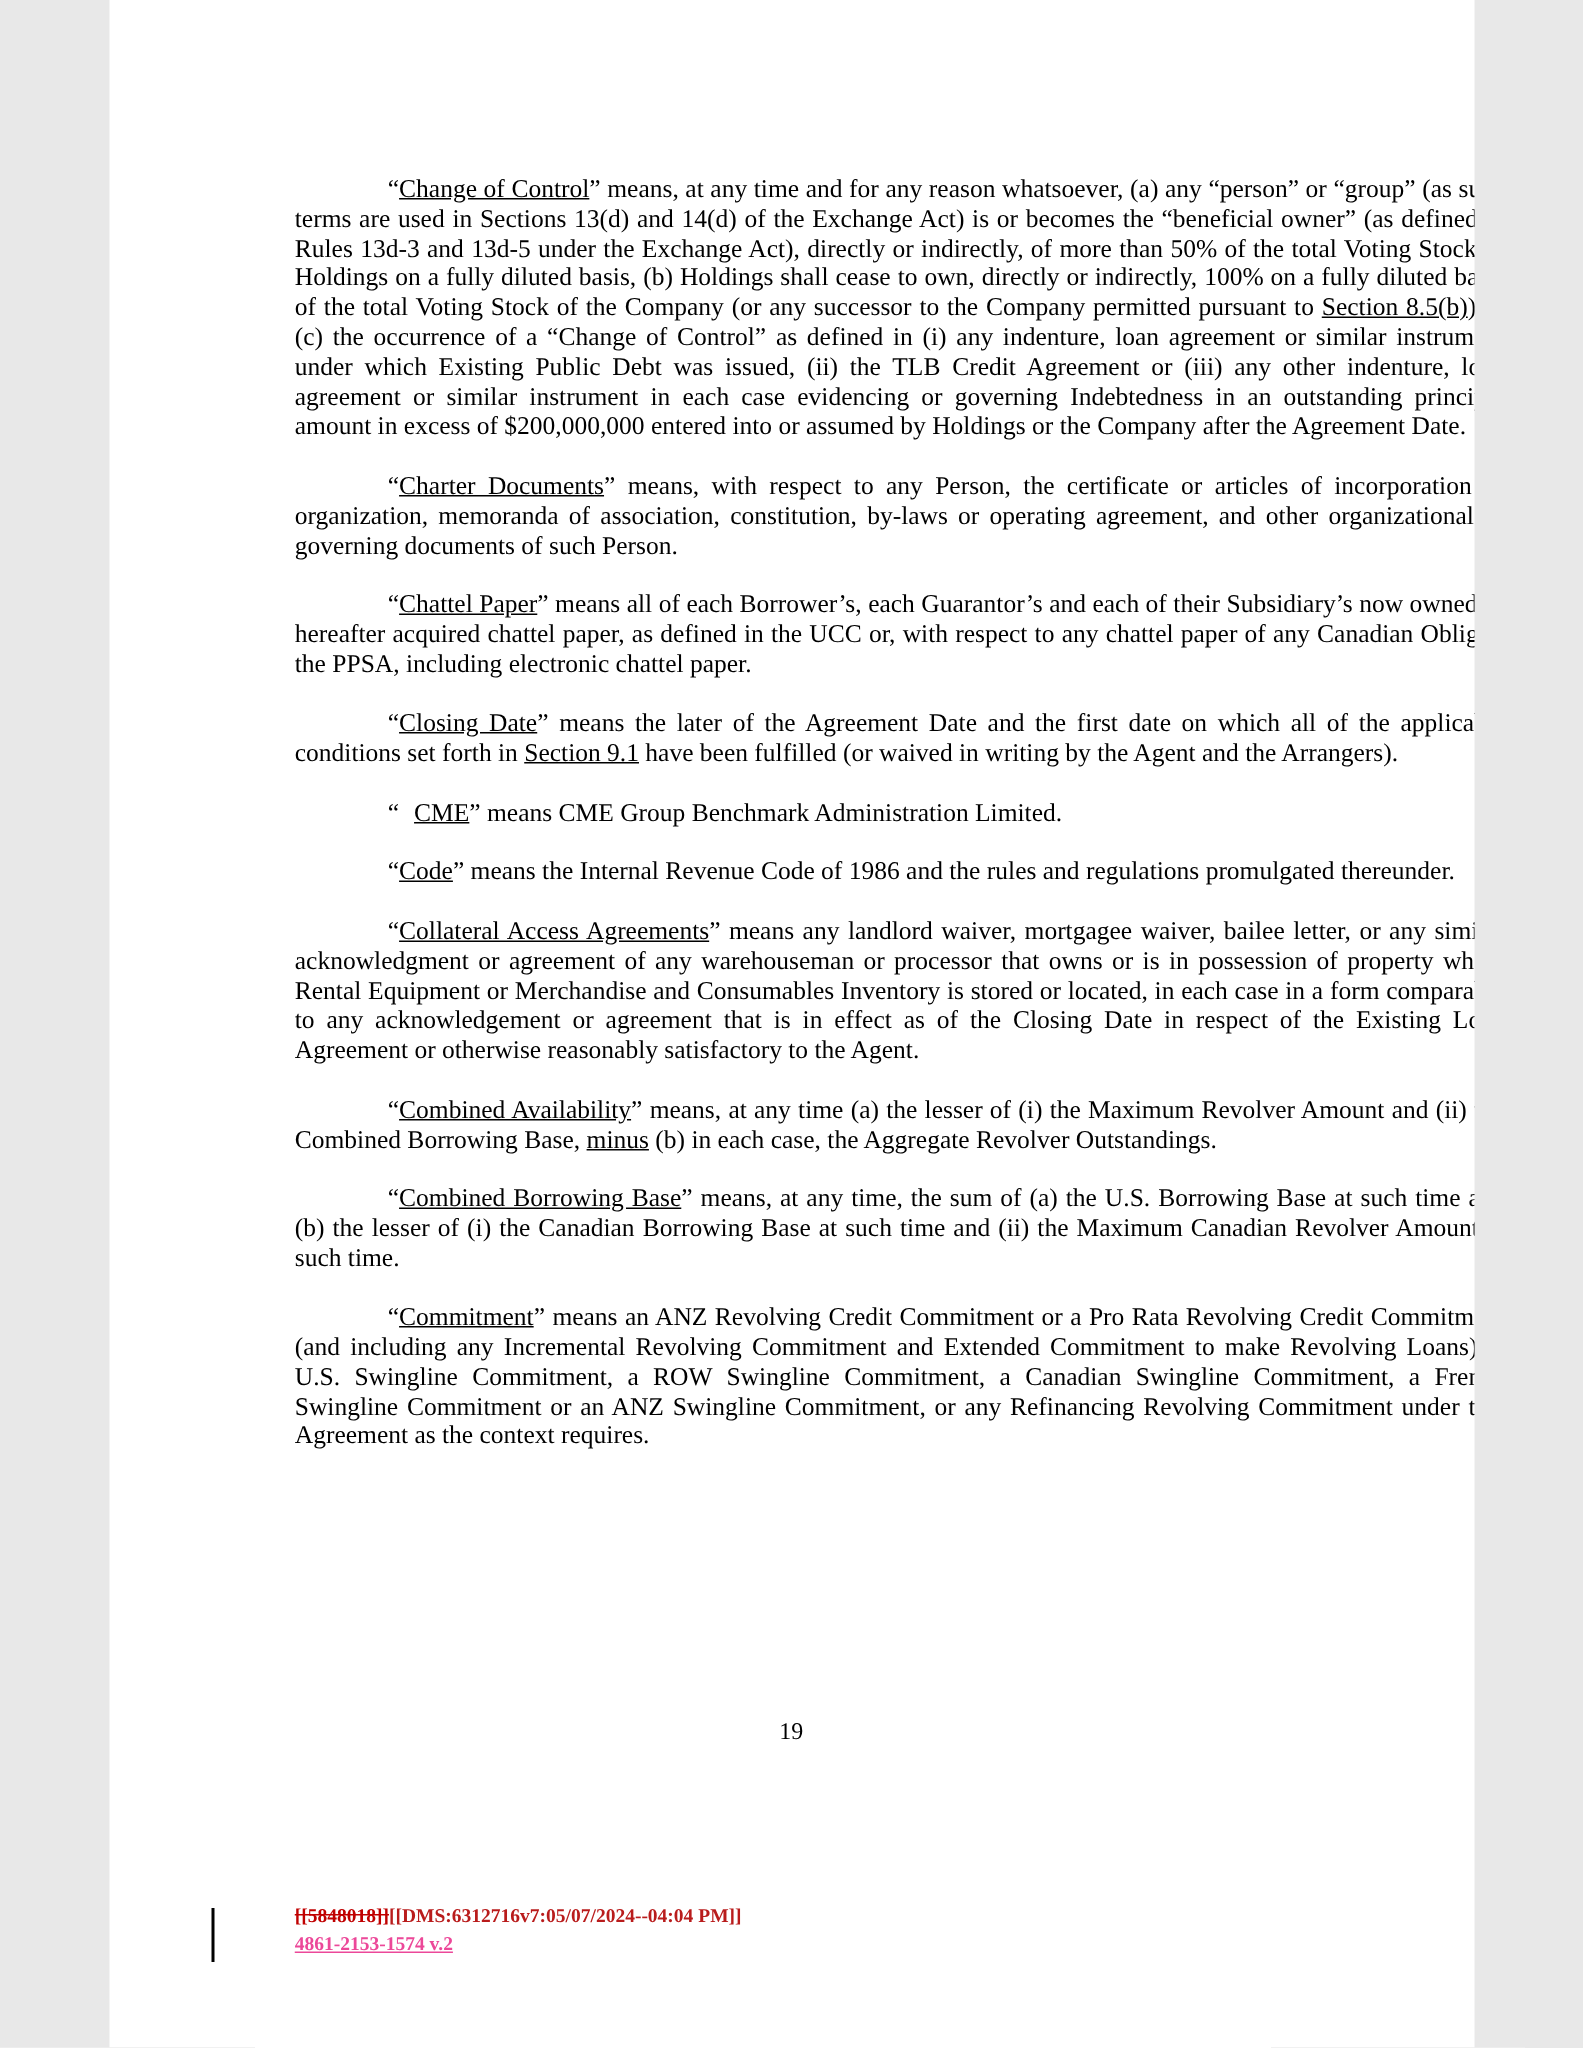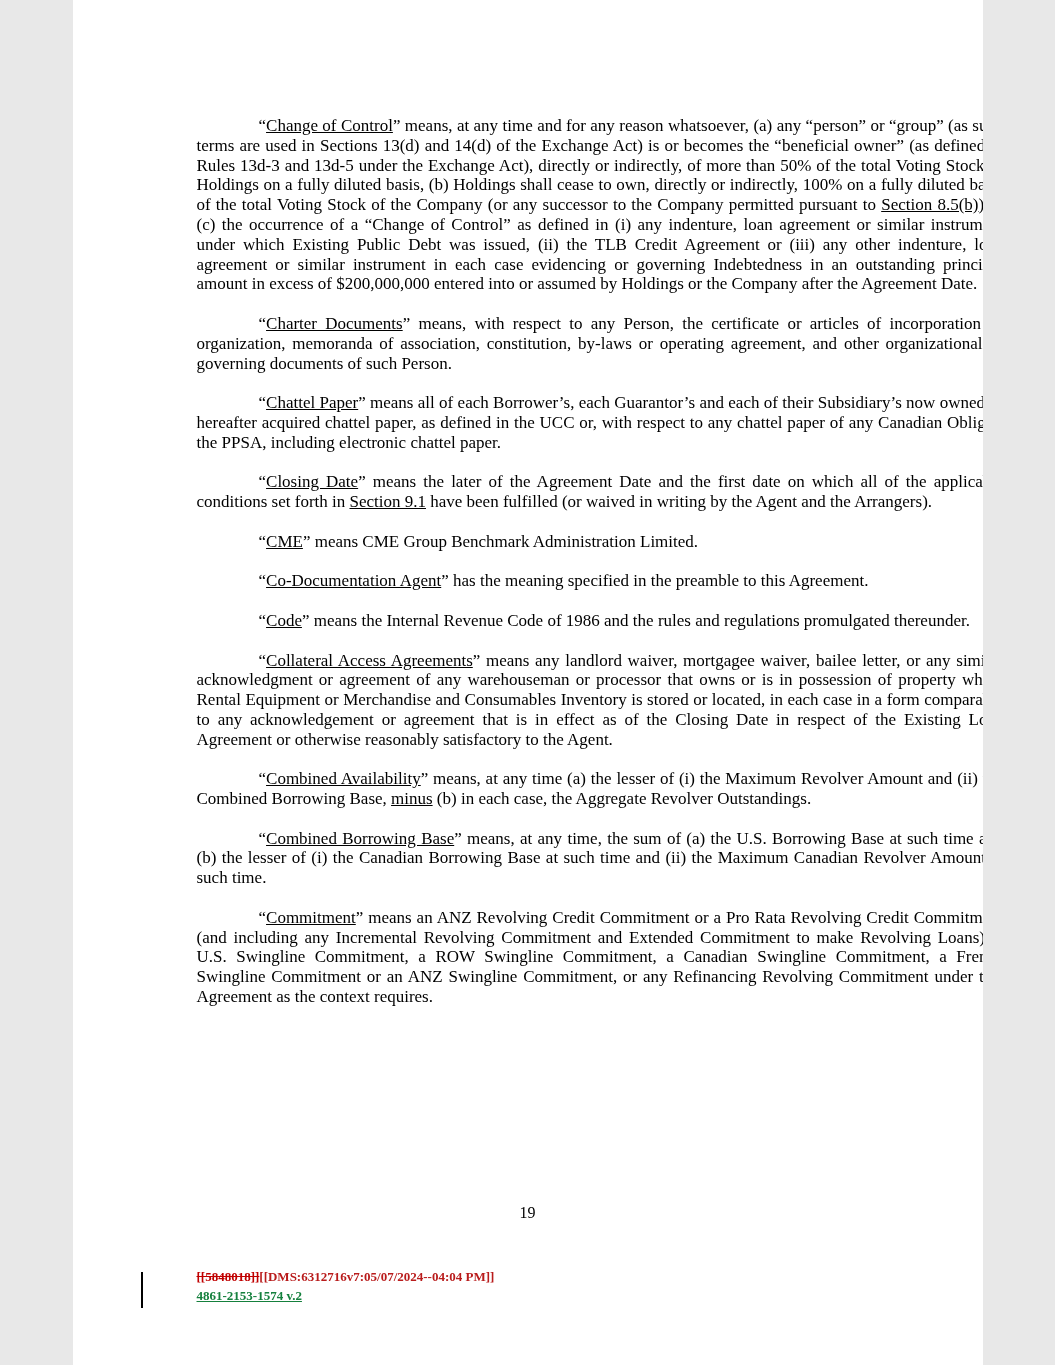--- a/index.html
+++ b/index.html
@@ -23,21 +23,21 @@
   .para {
     margin: 0 0 19.8px 0;
     font-size: 17px;
     line-height: 19.8px;
     text-align: justify;
     text-indent: 62px;
     color: #000000;
   }
   .page-number {
     position: absolute;
-    top: 1203px;
+    top: 1145px;
     left: 0;
     width: 100%;
     text-align: center;
     font-size: 16px;
     line-height: 20px;
   }
   .footer {
     position: absolute;
     left: 124px;
     top: 1267px;
@@ -59,31 +59,30 @@
 </head>
 <body>
 
 <div class="page">
 
   <div class="document-body">
       <p class="para"><span>“</span><span style="text-decoration: underline;">Change of Control</span><span>” means, at any time and for any reason whatsoever, (a) any “person” or “group” (as such terms are used in Sections 13(d) and 14(d) of the Exchange Act) is or becomes the “beneficial owner” (as defined in Rules 13d-3 and 13d-5 under the Exchange Act), directly or indirectly, of more than 50% of the total Voting Stock of Holdings on a fully diluted basis, (b) Holdings shall cease to own, directly or indirectly, 100% on a fully diluted basis of the total Voting Stock of the Company (or any successor to the Company permitted pursuant to </span><span style="text-decoration: underline;">Section 8.5(b)</span><span>) or (c) the occurrence of a “Change of Control” as defined in (i) any indenture, loan agreement or similar instrument under which Existing Public Debt was issued, (ii) the TLB Credit Agreement or (iii) any other indenture, loan agreement or similar instrument in each case evidencing or governing Indebtedness in an outstanding principal amount in excess of $200,000,000 entered into or assumed by Holdings or the Company after the Agreement Date.</span></p>
       <p class="para"><span>“</span><span style="text-decoration: underline;">Charter Documents</span><span>” means, with respect to any Person, the certificate or articles of incorporation or organization, memoranda of association, constitution, by-laws or operating agreement, and other organizational or governing documents of such Person.</span></p>
       <p class="para"><span>“</span><span style="text-decoration: underline;">Chattel Paper</span><span>” means all of each Borrower’s, each Guarantor’s and each of their Subsidiary’s now owned or hereafter acquired chattel paper, as defined in the UCC or, with respect to any chattel paper of any Canadian Obligor, the PPSA, including electronic chattel paper.</span></p>
       <p class="para"><span>“</span><span style="text-decoration: underline;">Closing Date</span><span>” means the later of the Agreement Date and the first date on which all of the applicable conditions set forth in </span><span style="text-decoration: underline; margin-top: 15px;">Section 9.1</span><span> have been fulfilled (or waived in writing by the Agent and the Arrangers).</span></p>
-      <p class="para"><span>“</span><span style="text-decoration: underline;">CME</span><span>” means CME Group Benchmark Administration Limited.</span></p>
-      <p class="para"><span>“</span><span style="text-decoration: underline;">Co-Documentation Agent</span><span>” has the meaning specified in the preamble to this Agreement.</span></p>
+      <p class="para"><span>“</span><span style="text-decoration: underline; margin-left: 10px;">CME</span><span>” means CME Group Benchmark Administration Limited.</span></p>
       <p class="para"><span>“</span><span style="text-decoration: underline;">Code</span><span>” means the Internal Revenue Code of 1986 and the rules and regulations promulgated thereunder.</span></p>
       <p class="para"><span>“</span><span style="text-decoration: underline;">Collateral Access Agreements</span><span>” means any landlord waiver, mortgagee waiver, bailee letter, or any similar acknowledgment or agreement of any warehouseman or processor that owns or is in possession of property where Rental Equipment or Merchandise and Consumables Inventory is stored or located, in each case in a form comparable to any acknowledgement or agreement that is in effect as of the Closing Date in respect of the Existing Loan Agreement or otherwise reasonably satisfactory to the Agent.</span></p>
       <p class="para"><span>“</span><span style="text-decoration: underline;">Combined Availability</span><span>” means, at any time (a) the lesser of (i) the Maximum Revolver Amount and (ii) the Combined Borrowing Base, </span><span style="text-decoration: underline; margin-top: 44px;">minus</span><span> (b) in each case, the Aggregate Revolver Outstandings.</span></p>
       <p class="para"><span>“</span><span style="text-decoration: underline;">Combined Borrowing Base</span><span>” means, at any time, the sum of (a) the U.S. Borrowing Base at such time and (b) the lesser of (i) the Canadian Borrowing Base at such time and (ii) the Maximum Canadian Revolver Amount at such time.</span></p>
       <p class="para"><span>“</span><span style="text-decoration: underline;">Commitment</span><span>” means an ANZ Revolving Credit Commitment or a Pro Rata Revolving Credit Commitment (and including any Incremental Revolving Commitment and Extended Commitment to make Revolving Loans), a U.S. Swingline Commitment, a ROW Swingline Commitment, a Canadian Swingline Commitment, a French Swingline Commitment or an ANZ Swingline Commitment, or any Refinancing Revolving Commitment under this Agreement as the context requires.</span></p>
     </div>
 
   <div class="page-number">19</div>
 
   <div class="change-bar"></div>
 
   <div class="footer">
     <span class="footer-line"><span style="text-decoration: line-through; font-weight: bold; color: rgb(192, 0, 0); text-align: right;">[[5848018]]</span><span style="font-weight: bold; color: #b91c1c;">[[DMS:6312716v7:05/07/2024--04:04 PM]]</span></span>
-    <span class="footer-line"><span style="text-decoration: underline; font-weight: bold; color: #15803d; font-family: Liberation Serif, serif;">4861-2153-1574 v.2</span></span>
+    <span class="footer-line"><span style="text-decoration: underline; font-weight: bold; color: #ec4899; font-family: Liberation Serif, serif;">4861-2153-1574 v.2</span></span>
   </div>
 
 </div>
 
 </body></html>

